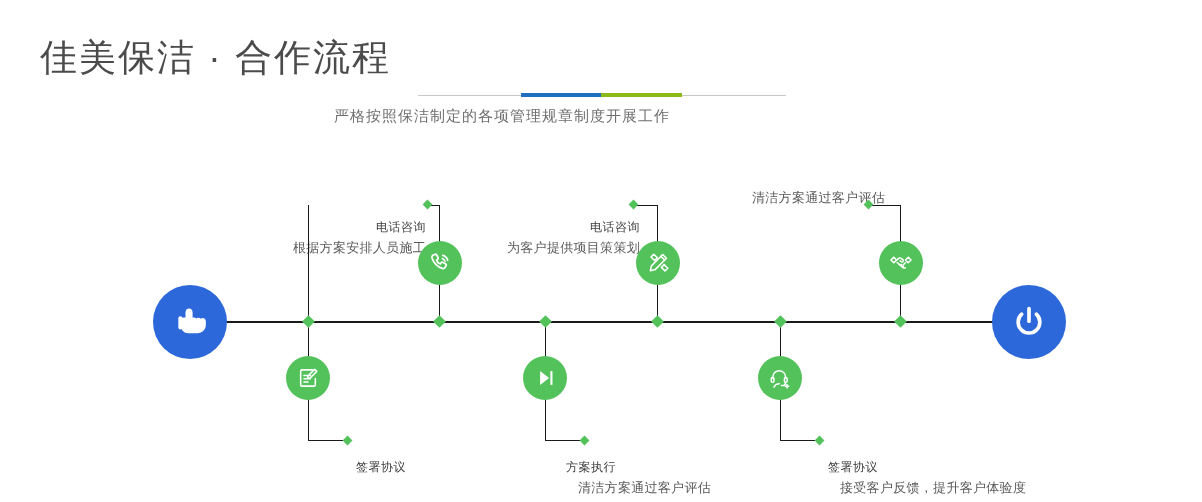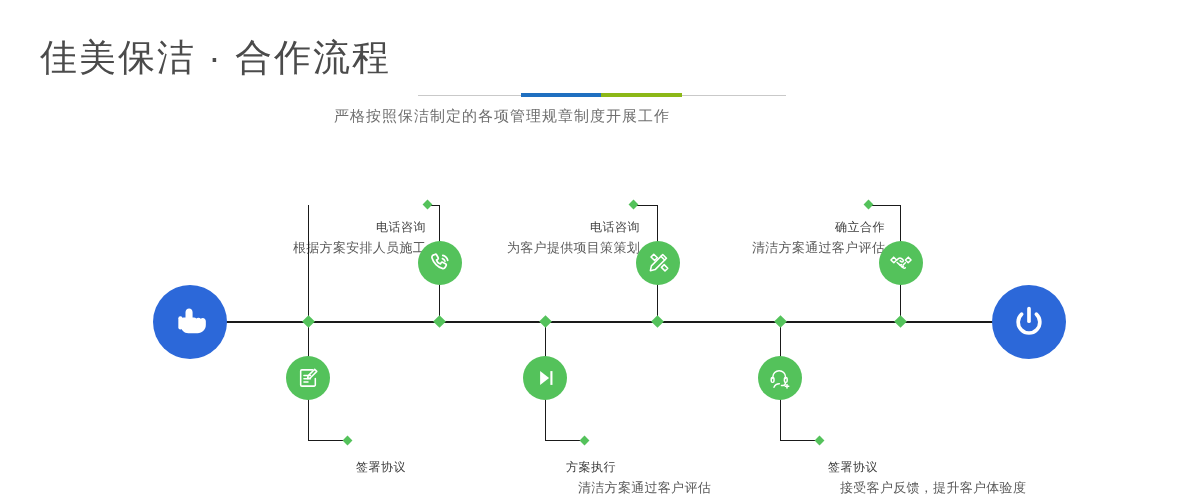--- a/index.html
+++ b/index.html
@@ -227,21 +227,20 @@
         <path d="M10.6 12.4l2.6-2.1c.9-.7 2.2-.7 3.1 0l2 1.6c.7.6.8 1.6.2 2.3-.6.7-1.6.8-2.3.2l-1.3-1"></path>
         <path d="M21.4 15.8l-3.1 3.1"></path>
         <path d="M11.2 15.4l3 2.6c.7.6 1.7.6 2.3 0"></path>
         <path d="M14.2 18l2.6 2.3c.7.6 1.7.5 2.3-.2"></path>
         <path d="M17 20.4l2 1.7c.7.6 1.7.5 2.3-.2"></path>
       </svg>
     </span>
   </div>
 
   <div class="label top" style="right:317px;top:188px;">
-    <span class="ttl">确立合作</span>
     <span class="sub">清洁方案通过客户评估</span>
   </div>
 
   <div class="elbow" style="left:780px;top:440px;width:38px;"></div>
   <div class="diamond sm" style="left:816px;top:437px;"></div>
 
   <div class="node-icon" style="left:758px;top:356px;">
     <span>
       <svg viewBox="0 0 32 32" fill="none" stroke="#ffffff" stroke-width="1.8" stroke-linecap="round" stroke-linejoin="round" aria-hidden="true">
         <path d="M7.2 16.6v-1.8a7.8 7.8 0 0 1 15.6 0v1.8"></path>

